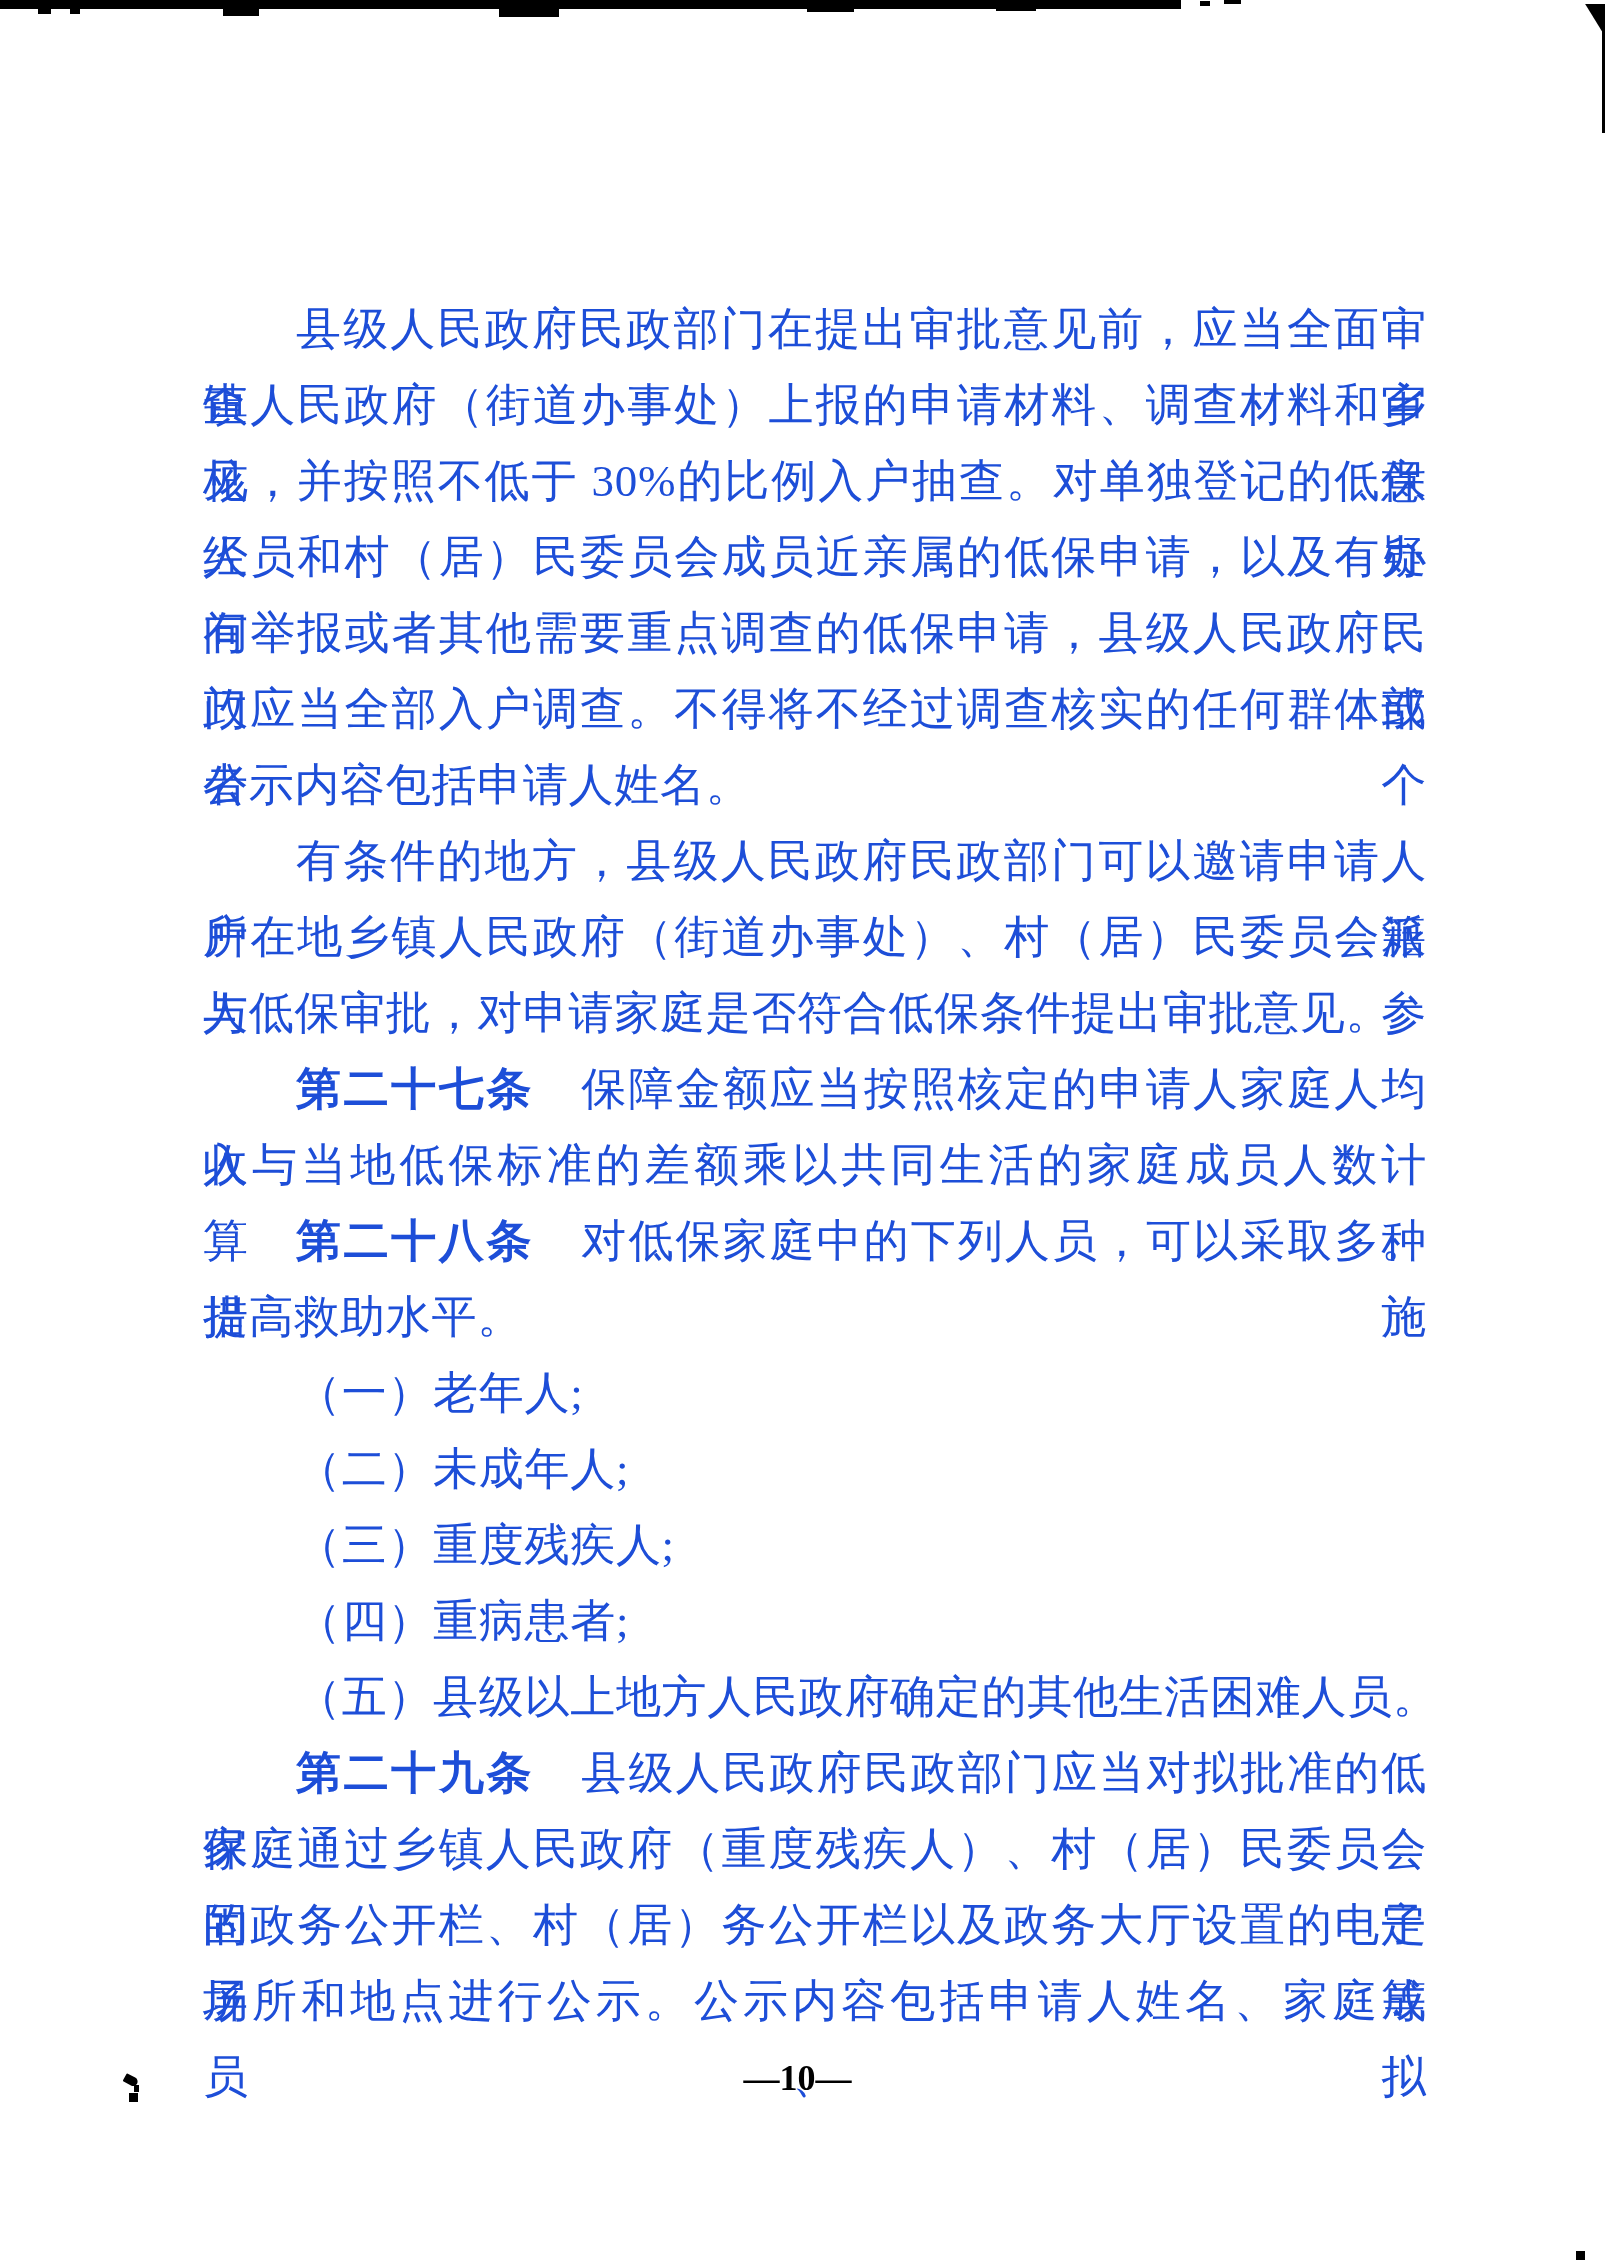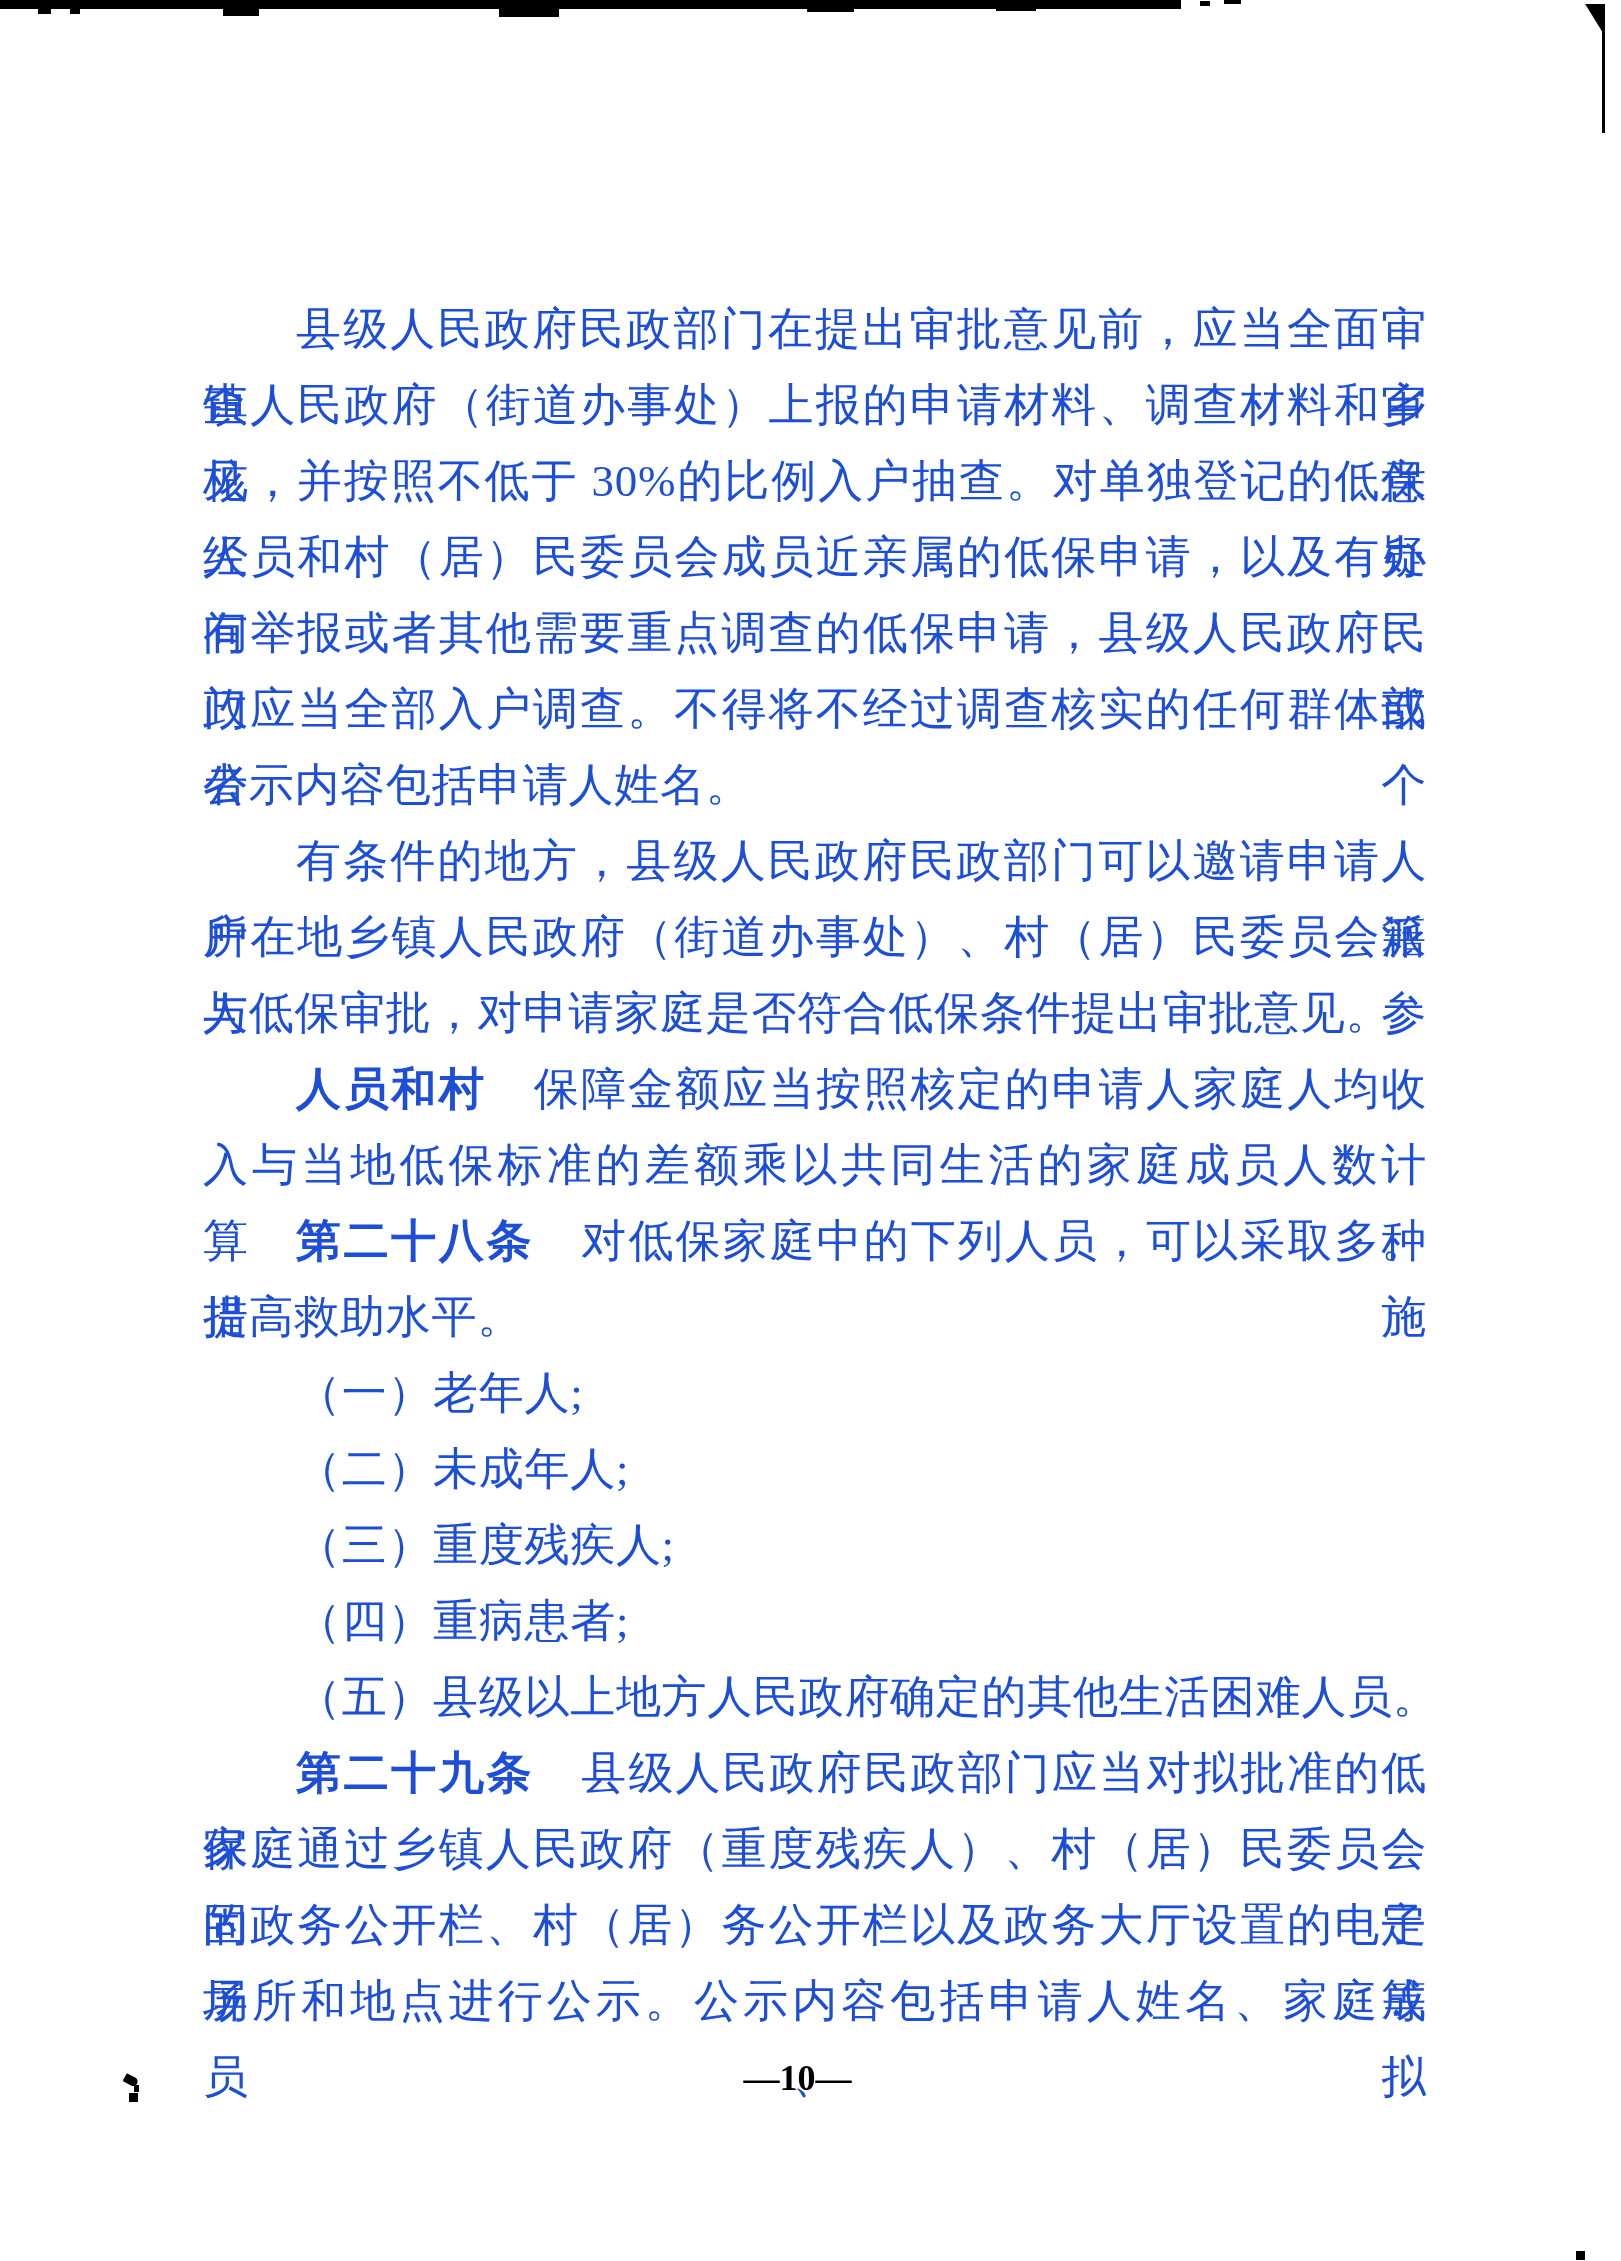--- a/index.html
+++ b/index.html
@@ -88,21 +88,21 @@
       <div class="line indent just"><span>县级人民政府民政部门在提出审批意见前，应当全面审查乡</span></div>
       <div class="line just"><span>镇人民政府（街道办事处）上报的申请材料、调查材料和审核意</span></div>
       <div class="line just"><span>见，并按照不低于 30%的比例入户抽查。对单独登记的低保经办</span></div>
       <div class="line just"><span>人员和村（居）民委员会成员近亲属的低保申请，以及有疑问、</span></div>
       <div class="line just"><span>有举报或者其他需要重点调查的低保申请，县级人民政府民政部</span></div>
       <div class="line just"><span>门应当全部入户调查。不得将不经过调查核实的任何群体或者个</span></div>
       <div class="line"><span>公示内容包括申请人姓名。</span></div>
       <div class="line indent just"><span>有条件的地方，县级人民政府民政部门可以邀请申请人户籍</span></div>
       <div class="line just"><span>所在地乡镇人民政府（街道办事处）、村（居）民委员会派人参</span></div>
       <div class="line"><span>与低保审批，对申请家庭是否符合低保条件提出审批意见。</span></div>
-      <div class="line indent just"><span class="lead">人员和村</span><span>　保障金额应当按照核定的申请人家庭人均收</span></div>
+      <div class="line indent just"><span class="lead">第二十七条</span><span>　保障金额应当按照核定的申请人家庭人均收</span></div>
       <div class="line just"><span>入与当地低保标准的差额乘以共同生活的家庭成员人数计算。</span></div>
       <div class="line indent just"><span class="lead">第二十八条</span><span>　对低保家庭中的下列人员，可以采取多种措施</span></div>
       <div class="line"><span>提高救助水平。</span></div>
       <div class="line indent"><span>（一）老年人;</span></div>
       <div class="line indent"><span>（二）未成年人;</span></div>
       <div class="line indent"><span>（三）重度残疾人;</span></div>
       <div class="line indent"><span>（四）重病患者;</span></div>
       <div class="line indent"><span>（五）县级以上地方人民政府确定的其他生活困难人员。</span></div>
       <div class="line indent just"><span class="lead">第二十九条</span><span>　县级人民政府民政部门应当对拟批准的低保</span></div>
       <div class="line just"><span>家庭通过乡镇人民政府（重度残疾人）、村（居）民委员会固定</span></div>

